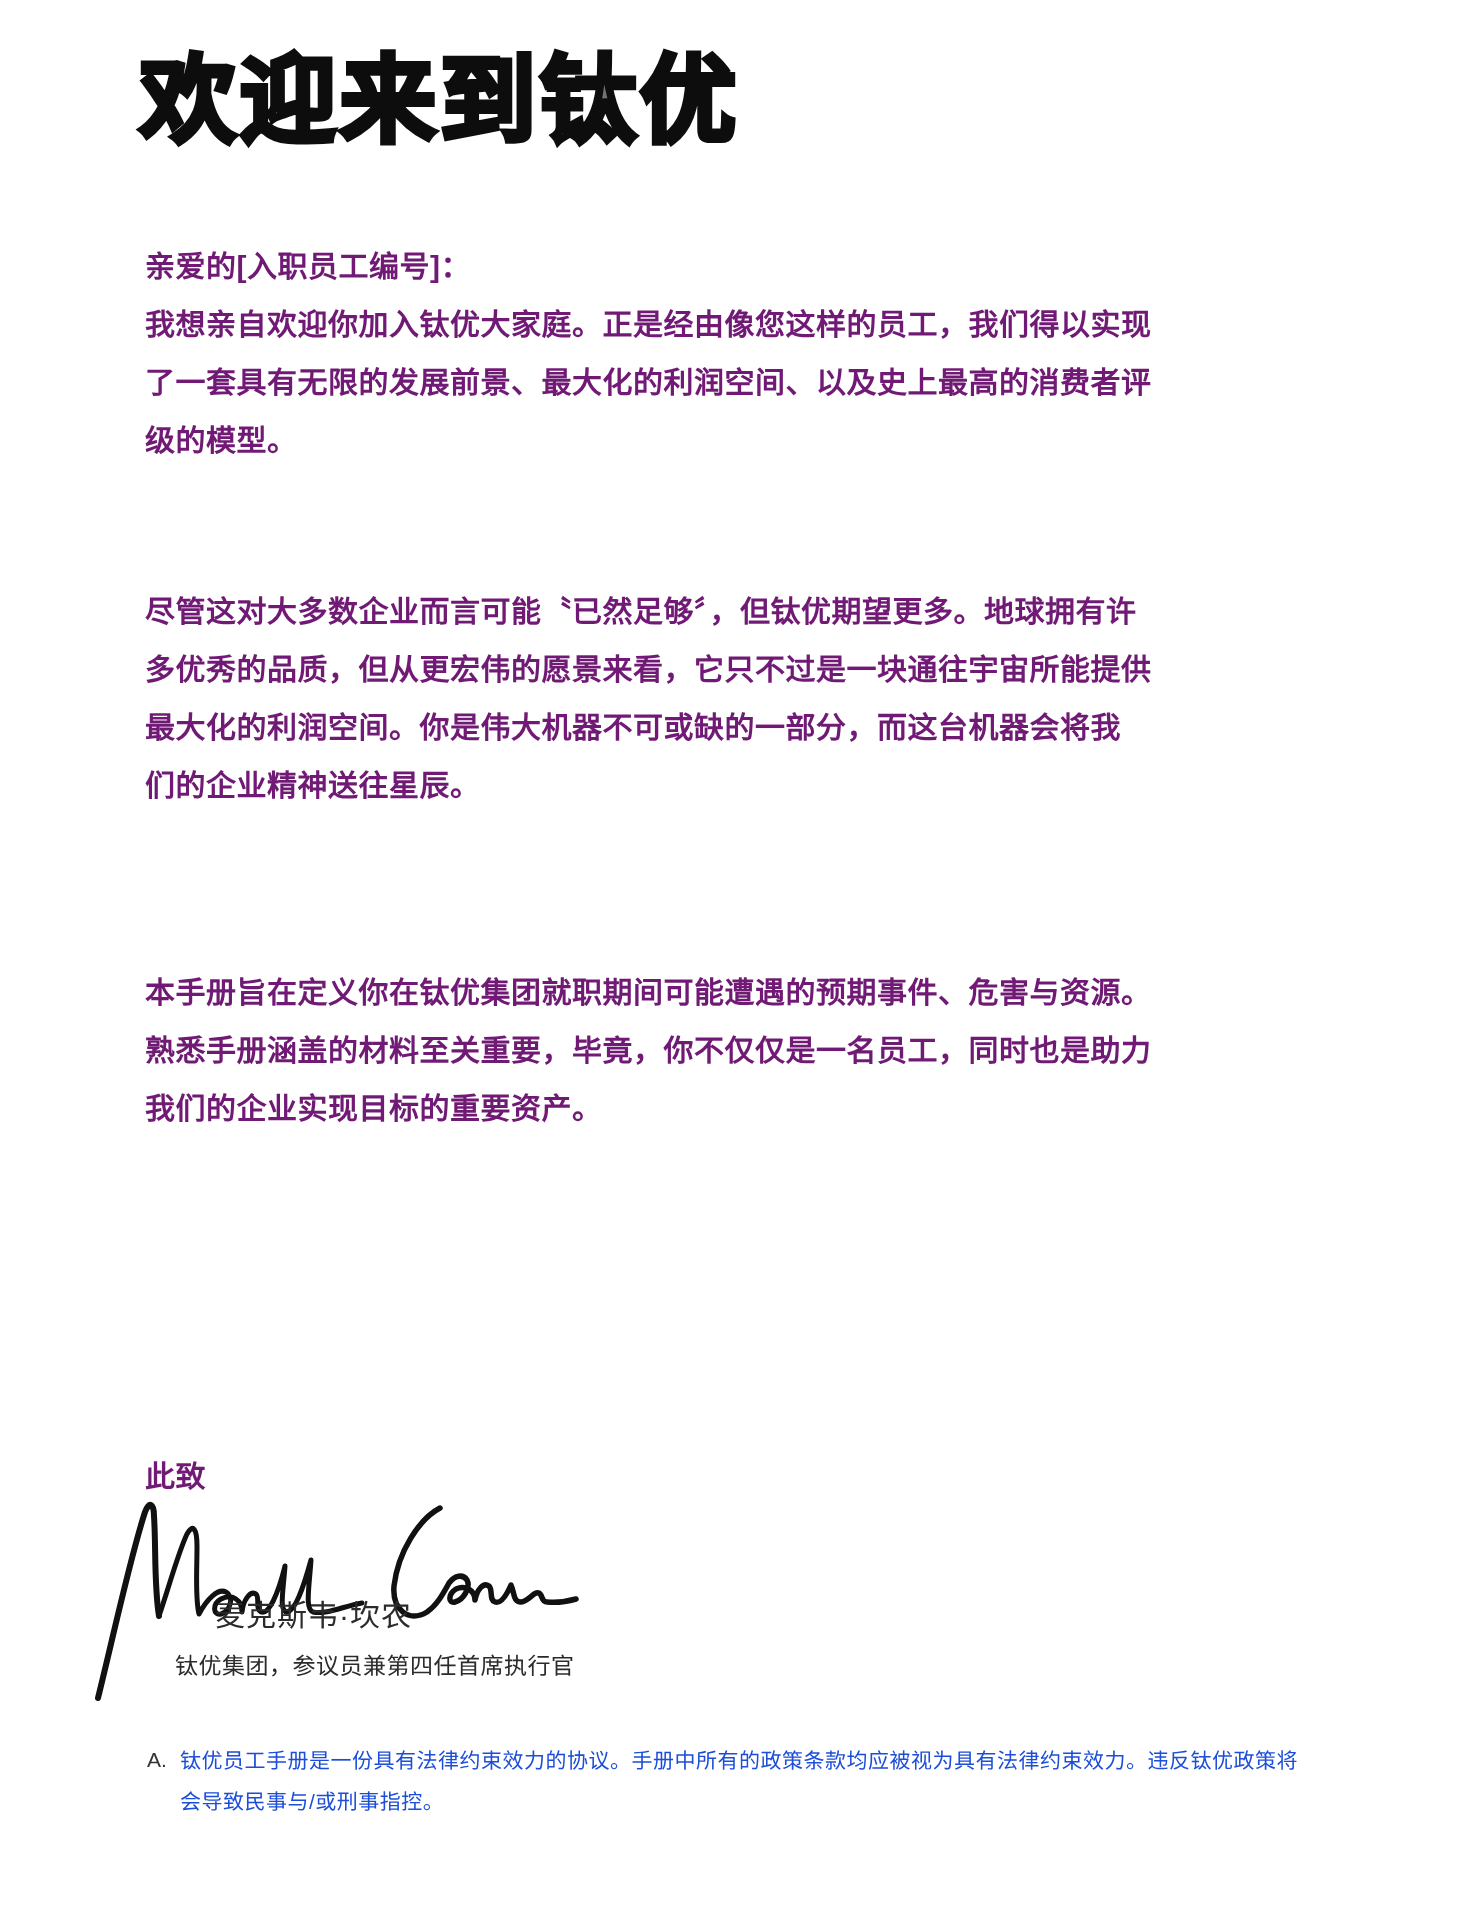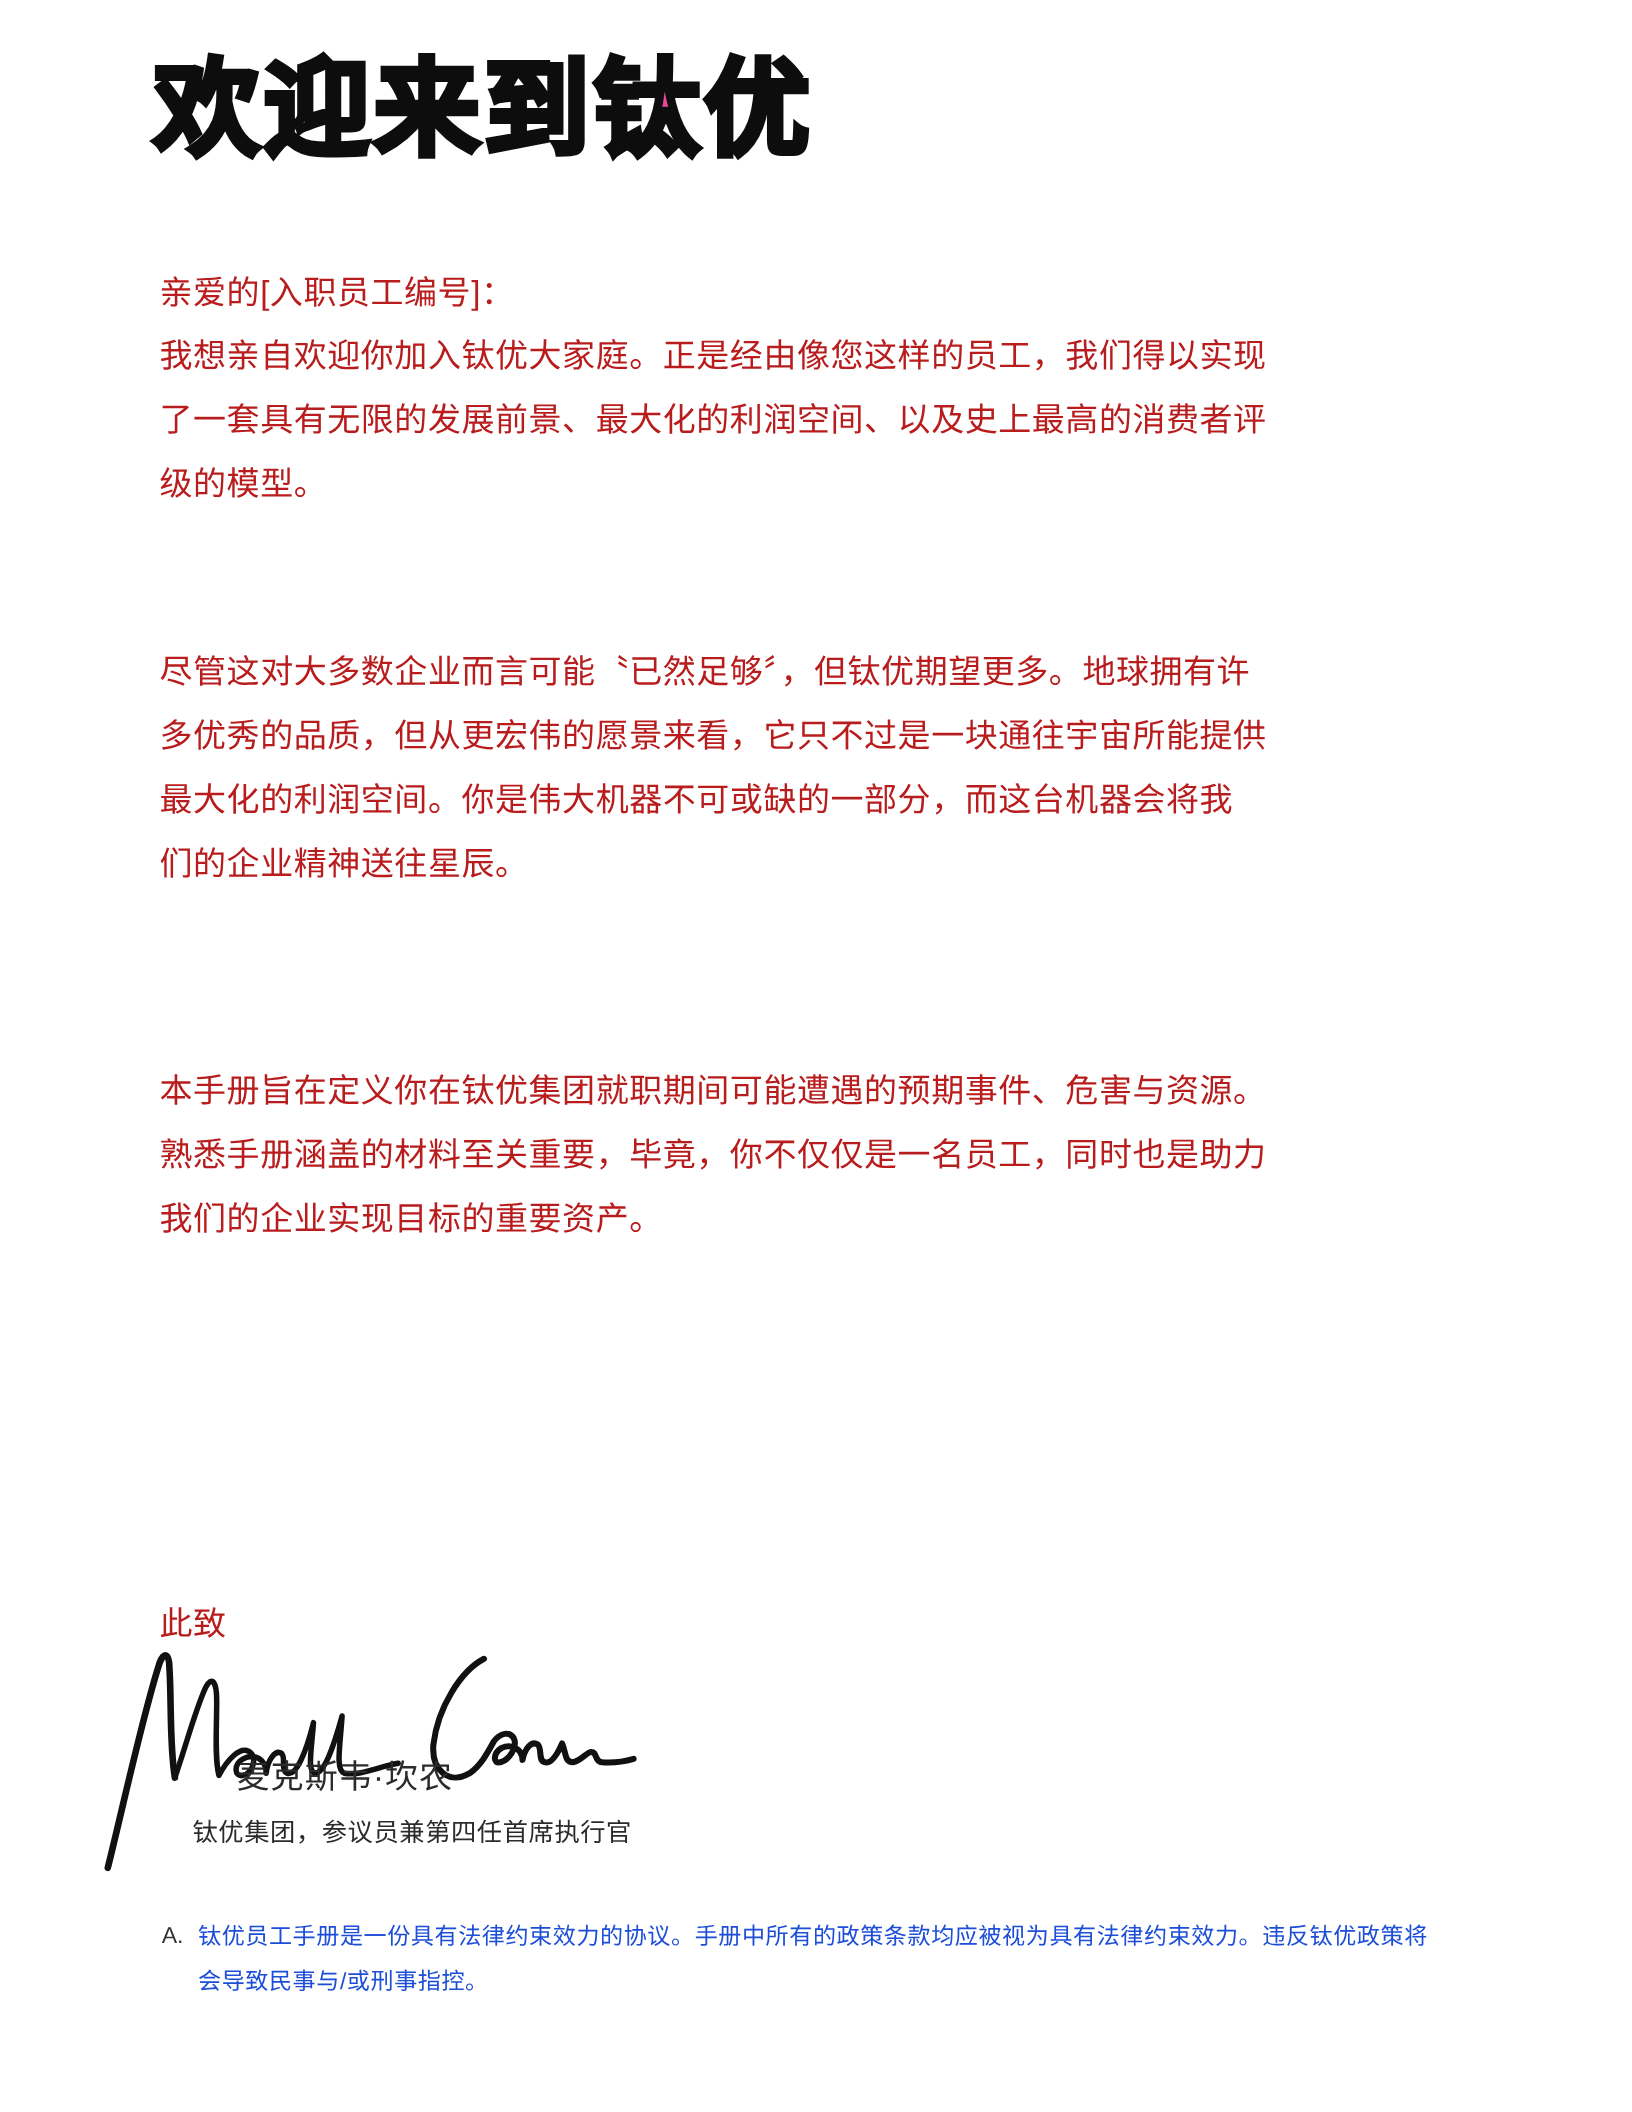--- a/index.html
+++ b/index.html
@@ -9,33 +9,33 @@
     position:relative;
     font-family:"Liberation Sans", sans-serif;
     color:#232323;
     overflow:hidden;
   }
   .abs{position:absolute;}
   .page-title{
     left:140px;top:48px;
     font-size:96px;
     font-weight:900;
-    color:#ec4899;
+    color:#737373;
     -webkit-text-stroke:5px #0d0d0d;
     letter-spacing:4px;
     line-height:1.1;
     white-space:nowrap;
   }
   .body-text{
     left:145px;
     width:1070px;
     font-size:30px;
     line-height:58px;
-    font-weight:400;
-    color:#b91c1c;
+    font-weight:700;
+    color:#701a75;
     white-space:pre-line;
     letter-spacing:0.5px;
   }
   .salutation{top:238px;}
   .para-1{top:296px;}
   .para-2{top:583px;}
   .para-3{top:964px;}
   .closing{top:1448px;}
   .signature-wrap{
     left:82px;top:1490px;

